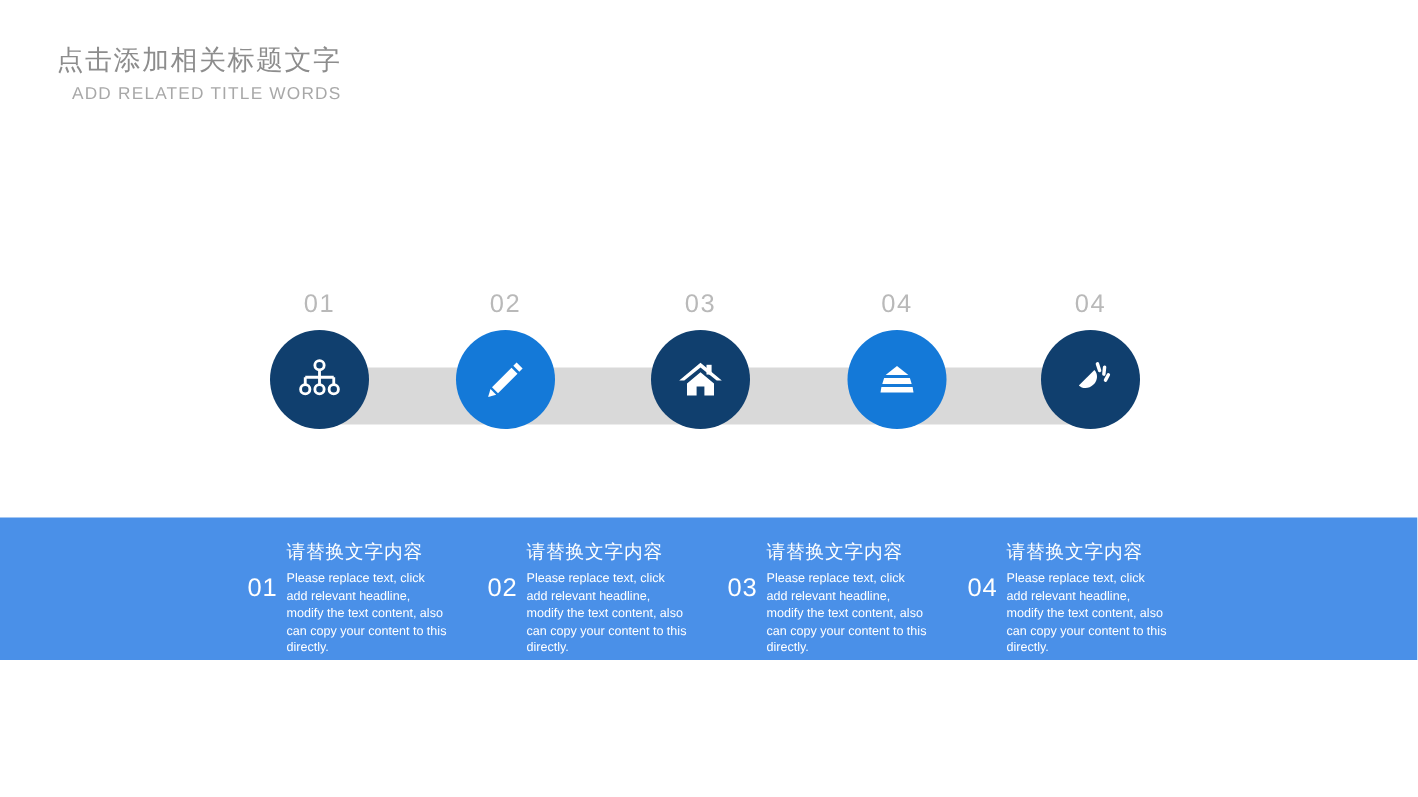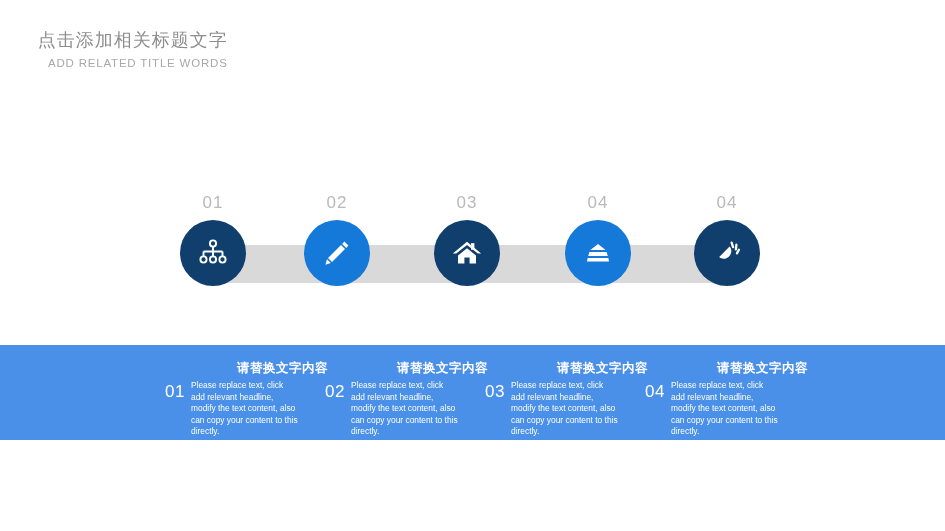--- a/index.html
+++ b/index.html
@@ -118,26 +118,25 @@
     padding-top: 23px;
     width: 26px;
     flex: none;
     letter-spacing: 0.5px;
   }
 
   .band-text { flex: 1; }
 
   .band-headline {
     font-size: 12.5px;
-    font-weight: bold;
+    font-weight: normal;
     color: #ffffff;
     line-height: 18px;
     letter-spacing: 0.5px;
     white-space: nowrap;
-    margin-left: 46px;
   }
 
   .band-body {
     font-size: 8.4px;
     color: #ffffff;
     line-height: 11.5px;
     margin-top: 3px;
     width: 108px;
   }
 </style>

